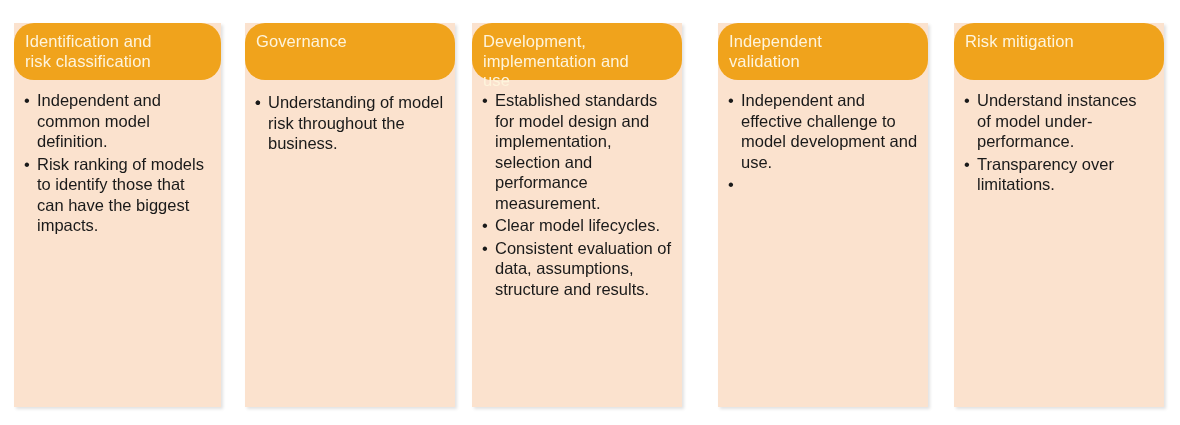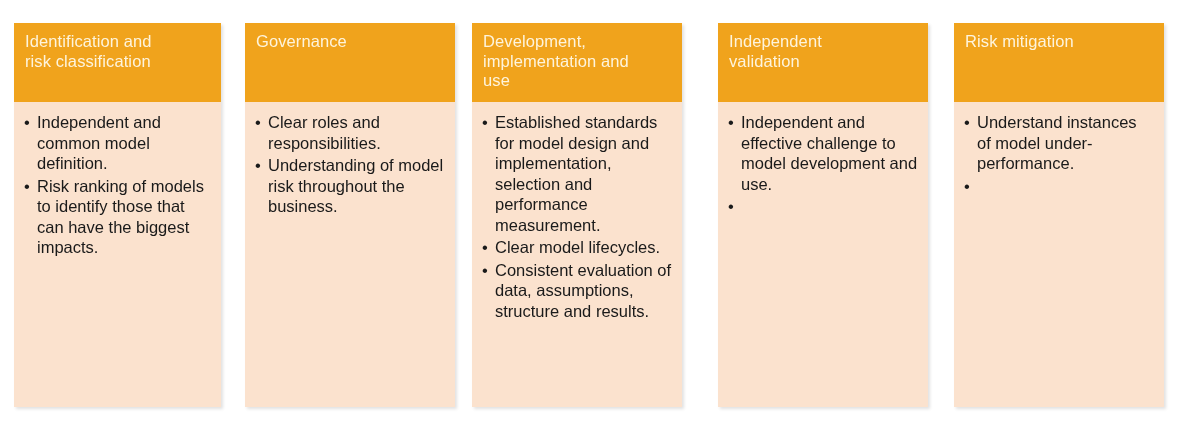--- a/index.html
+++ b/index.html
@@ -26,28 +26,29 @@
     top: 23px;
     height: 384px;
     background: #FBE2CE;
     box-sizing: border-box;
     box-shadow: 2px 2px 3px rgba(0,0,0,0.12);
     display: flex;
     flex-direction: column;
   }
 
   .card-header {
-    height: 79px;
+    height: 57px;
     background: #F0A31C;
     box-sizing: border-box;
     padding: 9px 11px 4px 11px;
     display: flex;
     flex-direction: column;
     justify-content: flex-start;
     flex: 0 0 auto;
+    border-radius: 20px;
   }
 
   .card-title {
     color: #FEF4DC;
     font-size: 16.5px;
     line-height: 19.5px;
     font-family: "Liberation Sans", sans-serif;
     font-weight: normal;
     letter-spacing: 0.1px;
     white-space: pre-line;
@@ -109,21 +110,21 @@
       </ul>
     </div>
   </div>
 
   <div class="card" id="card-1">
     <div class="card-header">
       <div class="card-title">Governance</div>
     </div>
     <div class="card-body">
       <ul class="bullet-list">
-        <li class="bullet-item"><span class="bullet-dot">•</span><span>Clear roles and responsibilities.</span></li>
+        <li class="bullet-item"><span class="bullet-dot">•</span></li>
         <li class="bullet-item"><span class="bullet-dot">•</span><span>Understanding of model risk throughout the business.</span></li>
       </ul>
     </div>
   </div>
 
   <div class="card" id="card-2">
     <div class="card-header">
       <div class="card-title">Development,
 implementation and
 use</div>
@@ -150,18 +151,18 @@
     </div>
   </div>
 
   <div class="card" id="card-4">
     <div class="card-header">
       <div class="card-title">Risk mitigation</div>
     </div>
     <div class="card-body">
       <ul class="bullet-list">
         <li class="bullet-item"><span class="bullet-dot">•</span><span>Understand instances of model under-performance.</span></li>
-        <li class="bullet-item"><span class="bullet-dot">•</span></li>
+        <li class="bullet-item"><span class="bullet-dot">•</span><span>Transparency over limitations.</span></li>
       </ul>
     </div>
   </div>
 
 </div>
 
 </body></html>

